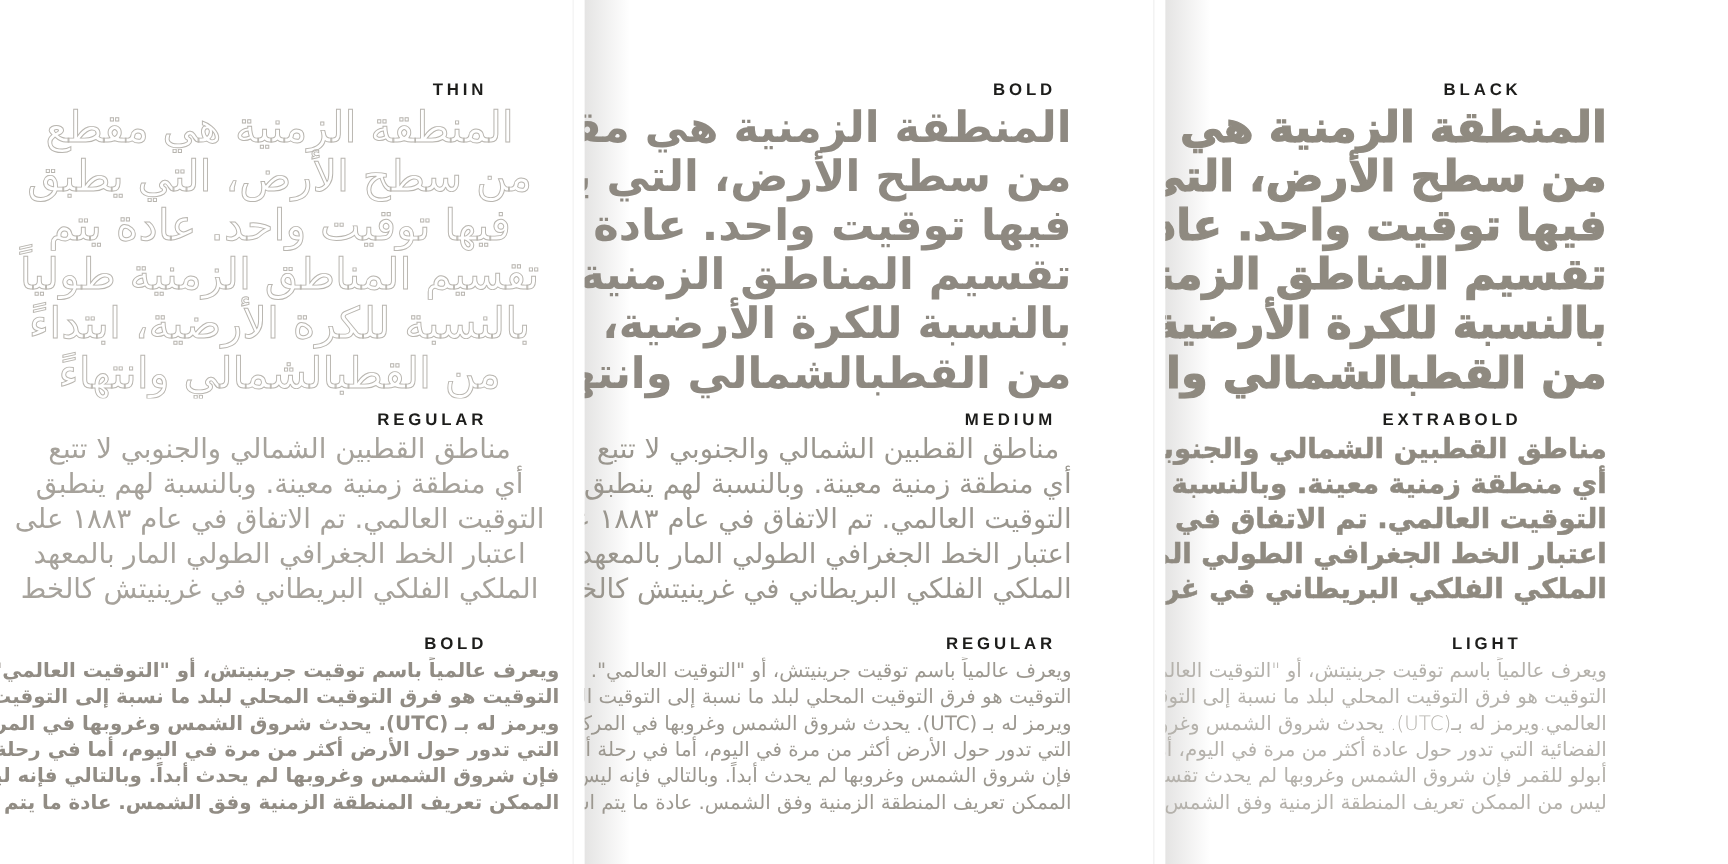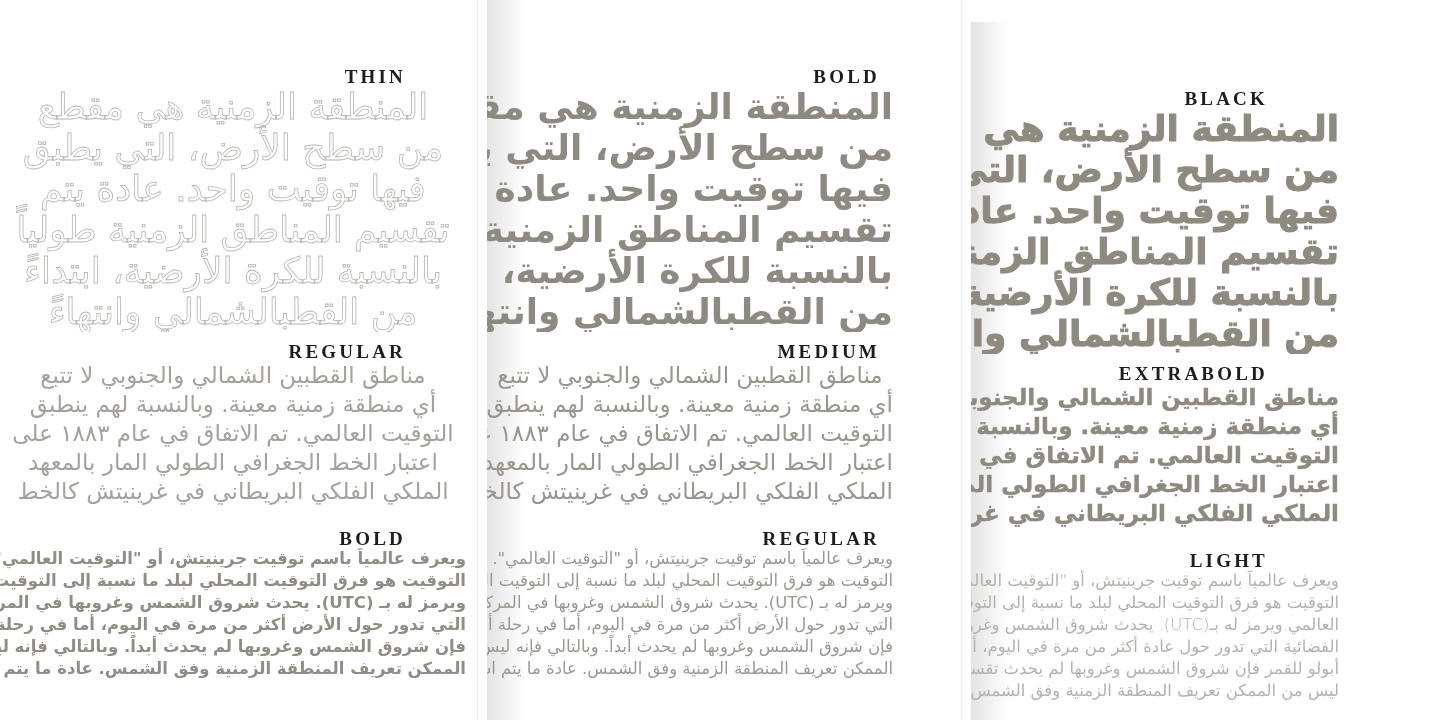--- a/index.html
+++ b/index.html
@@ -26,31 +26,31 @@
   }
   
   .page .page-shadow {
     position: absolute; top: 0; bottom: 0; left: 0; width: 38px;
     background: linear-gradient(to right, rgba(50,45,40,0.13), rgba(50,45,40,0));
     pointer-events: none;
   }
 
   .page-1 { left: 0;     width: 477px; --text-inset: 11px; --label-inset: 71px; z-index: 1; }
   .page-2 { left: 487px; width: 474px; --text-inset: 68px; --label-inset: 81px; z-index: 2; }
-  .page-3 { left: 971px; width: 375px; --text-inset: 7px;  --label-inset: 78px; z-index: 3; margin-top: 22px; }
+  .page-3 { left: 971px; width: 375px; --text-inset: 7px;  --label-inset: 78px; z-index: 3; }
 
   .sec { position: absolute; left: 0; right: 0; }
   .sec-0 { top: 66px; }
   .sec-1 { top: 341px; }
   .sec-2 { top: 528px; }
 
   .label {
     position: absolute; top: 0; right: var(--label-inset);
-    font-family: Liberation Serif, serif;
-    font-size: 19px; font-weight: 700;
+    font-family: Liberation Sans, sans-serif;
+    font-size: 14px; font-weight: 700;
     letter-spacing: 3.2px; text-transform: uppercase;
     color: var(--label-color, #1d1d1b);
     white-space: nowrap;
     text-align: center;
   }
 
   .lines {
     position: absolute; top: 20px; left: 0; right: var(--text-inset);
     overflow: hidden;
     font-family: "DejaVu Sans", sans-serif;

